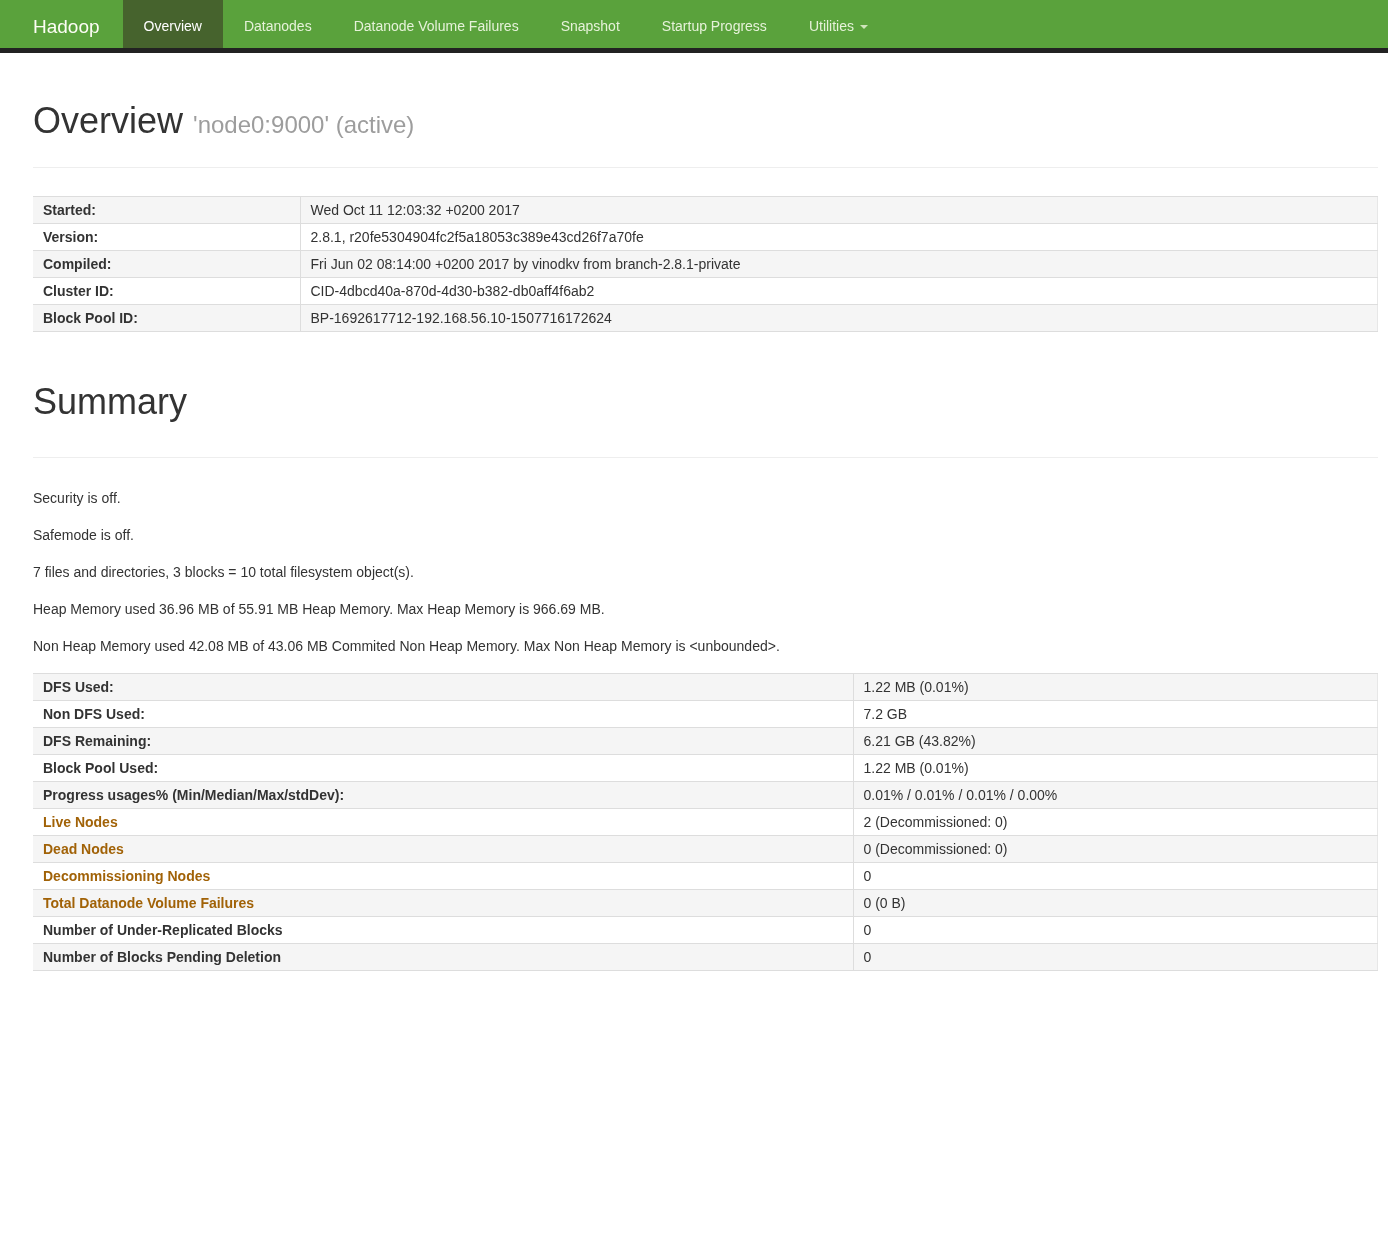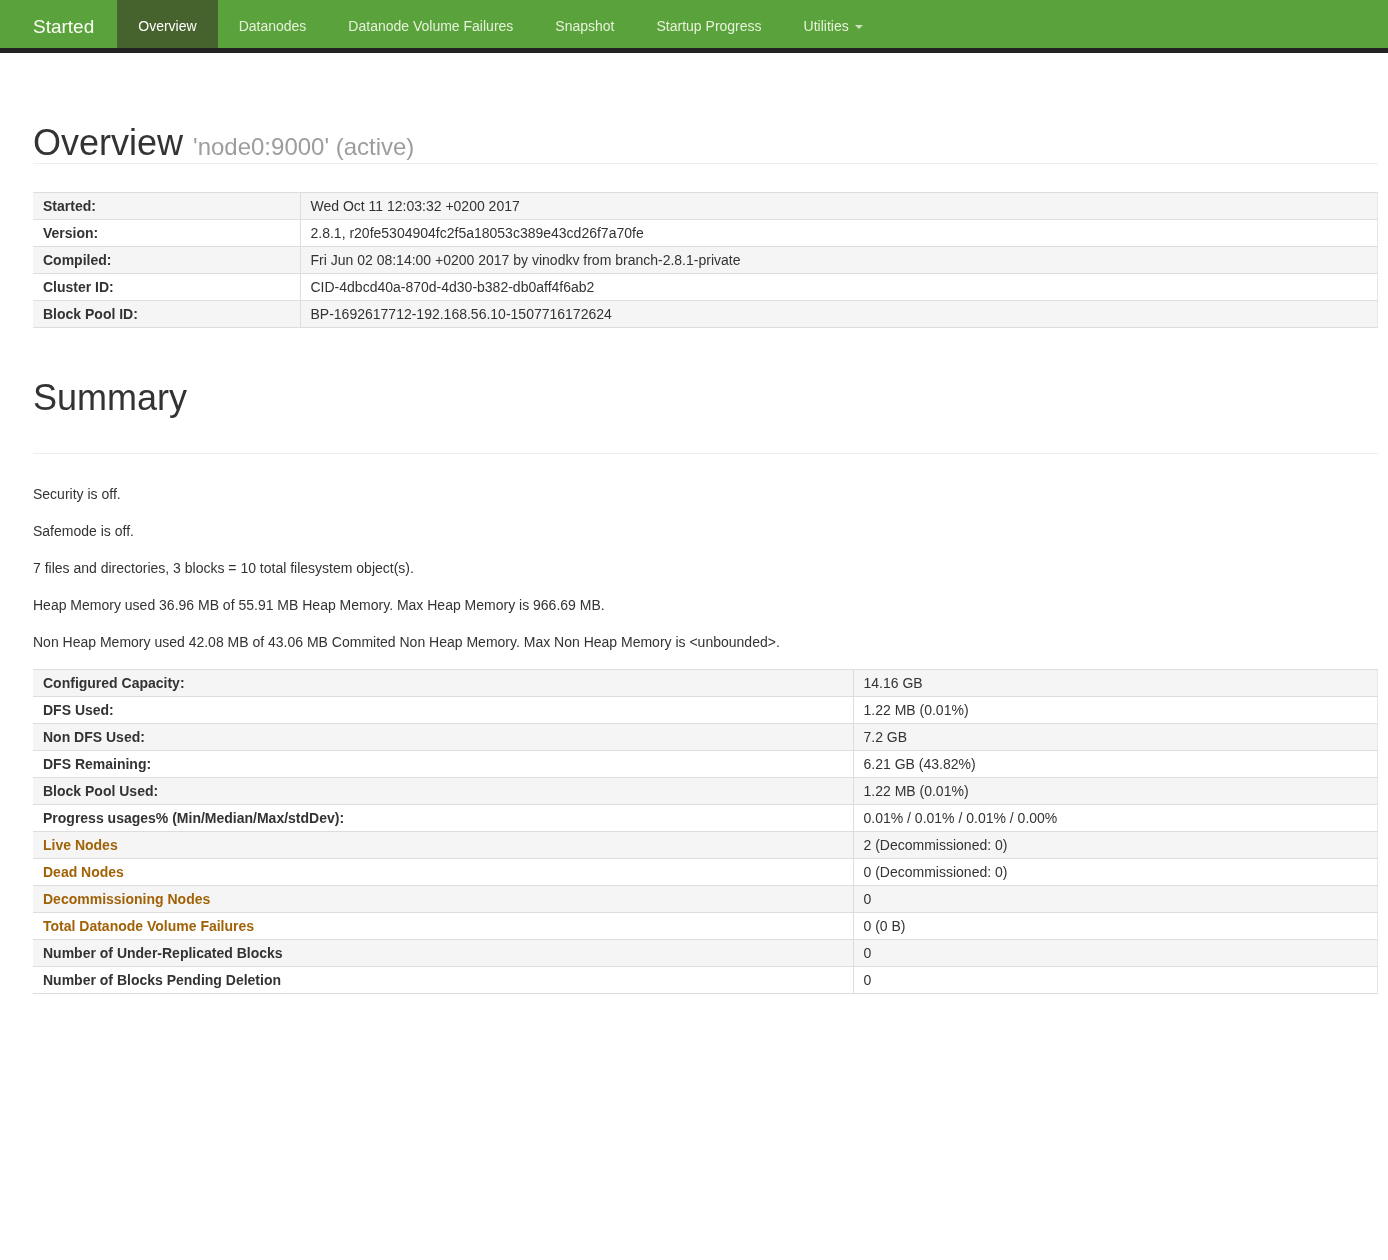--- a/index.html
+++ b/index.html
@@ -48,21 +48,22 @@
     border-right: 4px solid transparent;
     border-top: 4px solid #cfe4bb;
     margin-left: 6px;
     vertical-align: middle;
   }
 
   
   .container { margin: 0 10px 0 33px; width: 1345px; }
 
   .page-header {
-    margin: 70px 0 28px;
+    margin: 48px 0 28px;
+    padding-bottom: 26px;
     border-bottom: 1px solid #eee;
   }
   .page-header.summary-header {
     margin: 50px 0 30px;
     padding-bottom: 36px;
   }
   h1 {
     margin: 0;
     font-size: 36px;
     font-weight: 500;
@@ -101,21 +102,21 @@
   }
 
   
   .summary-text { margin-bottom: 0; }
   .summary-text p { margin: 0 0 17px; line-height: 20px; }
 </style>
 </head>
 <body>
 
 <nav class="navbar">
-  <a class="brand" href="#">Started</a>
+  <a class="brand" href="#">Hadoop</a>
   <div class="nav">
     <a class="nav-item active" href="#">Overview</a>
     <a class="nav-item" href="#">Datanodes</a>
     <a class="nav-item" href="#">Datanode Volume Failures</a>
     <a class="nav-item" href="#">Snapshot</a>
     <a class="nav-item" href="#">Startup Progress</a>
     <a class="nav-item" href="#"><span>Utilities</span><span class="caret"></span></a>
   </div>
 </nav>
 
@@ -159,24 +160,20 @@
     <p>Security is off.</p>
     <p>Safemode is off.</p>
     <p>7 files and directories, 3 blocks = 10 total filesystem object(s).</p>
     <p>Heap Memory used 36.96 MB of 55.91 MB Heap Memory. Max Heap Memory is 966.69 MB.</p>
     <p>Non Heap Memory used 42.08 MB of 43.06 MB Commited Non Heap Memory. Max Non Heap Memory is &lt;unbounded&gt;.</p>
   </div>
 
   <table class="kv kv2">
     <tbody>
       <tr>
-        <th>Configured Capacity:</th>
-        <td>14.16 GB</td>
-      </tr>
-      <tr>
         <th>DFS Used:</th>
         <td>1.22 MB (0.01%)</td>
       </tr>
       <tr>
         <th>Non DFS Used:</th>
         <td>7.2 GB</td>
       </tr>
       <tr>
         <th>DFS Remaining:</th>
         <td>6.21 GB (43.82%)</td>

